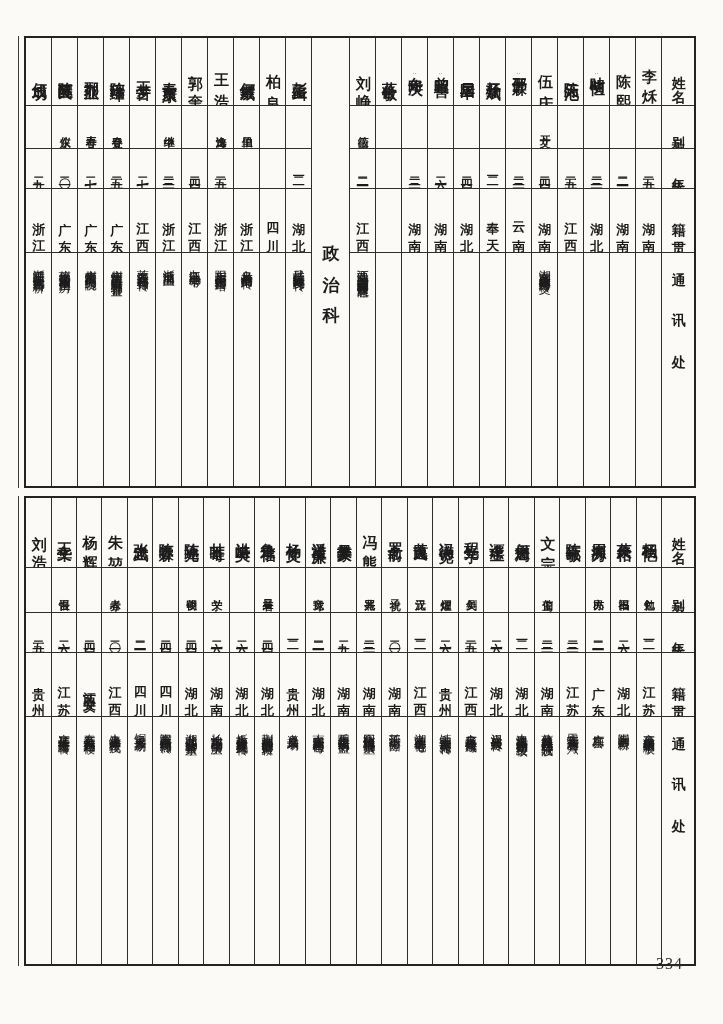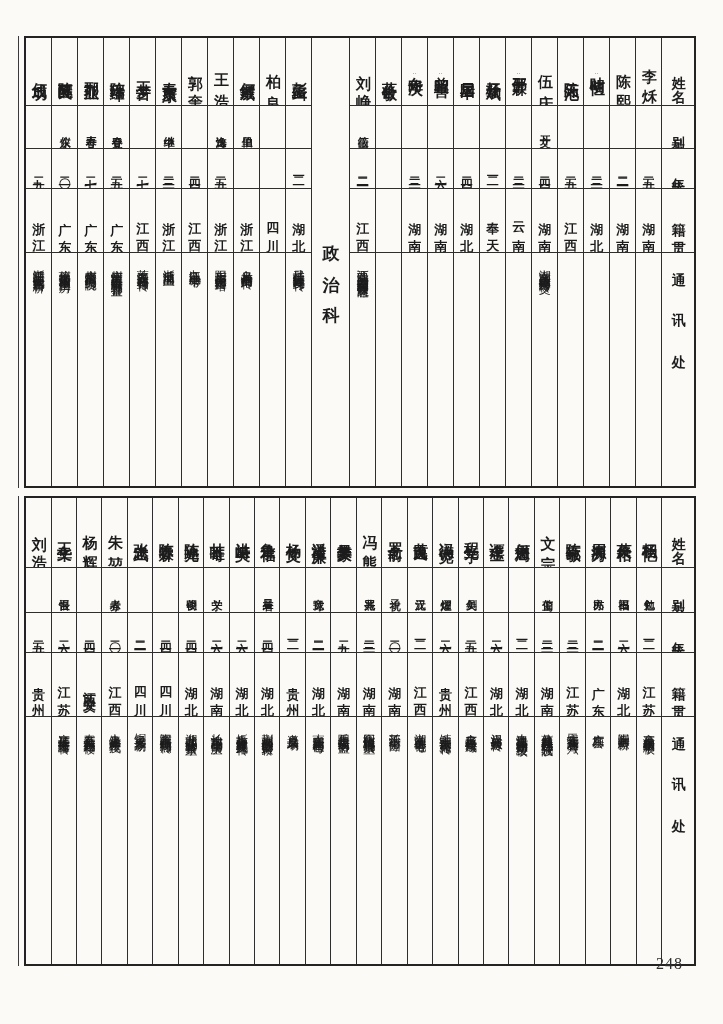--- a/index.html
+++ b/index.html
@@ -1039,14 +1039,14 @@
           <span class="vtext age">二五</span>
         </div>
         <div class="cell native-cell">
           <span class="vtext native">贵州</span>
         </div>
         <div class="cell addr-cell">
           <span class="vtext addr"></span>
         </div>
       </div>
     </div>
-  <div class="page-number">248</div>
+  <div class="page-number">334</div>
 </div>
 
 </body></html>

